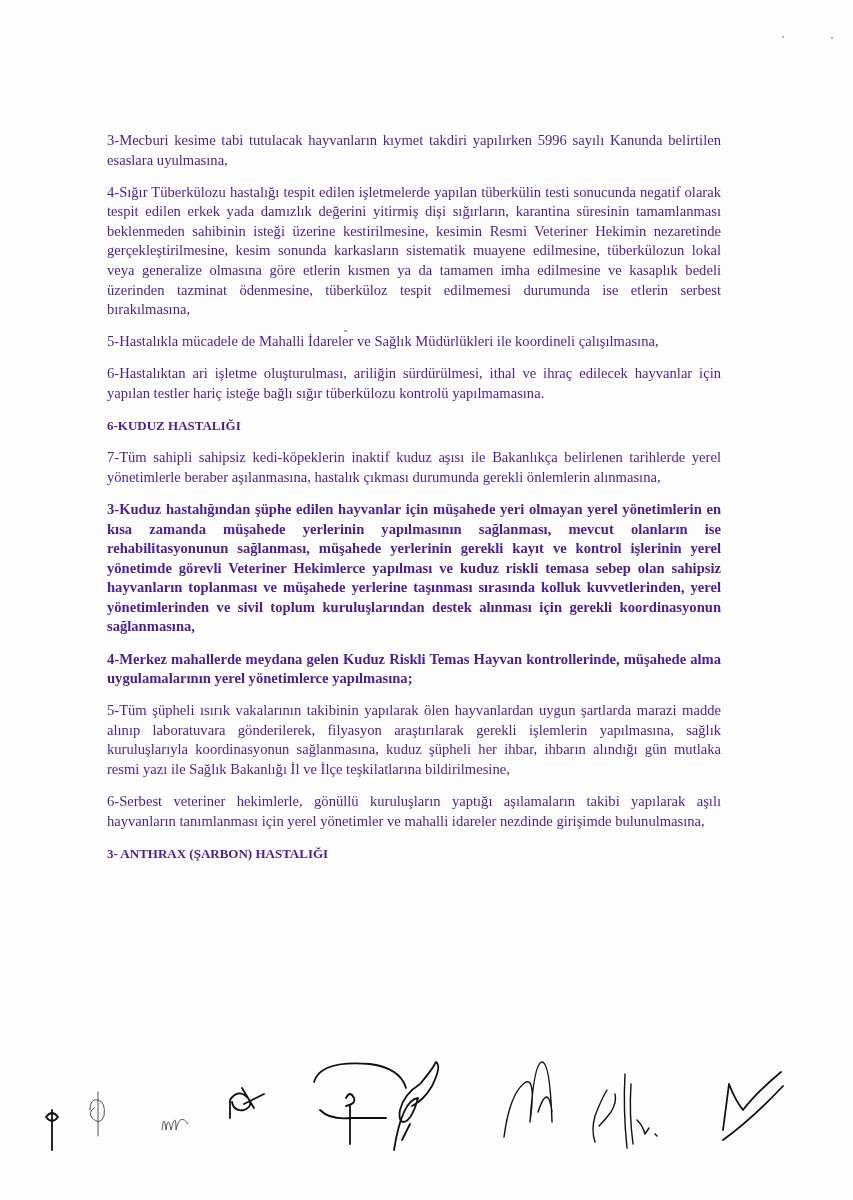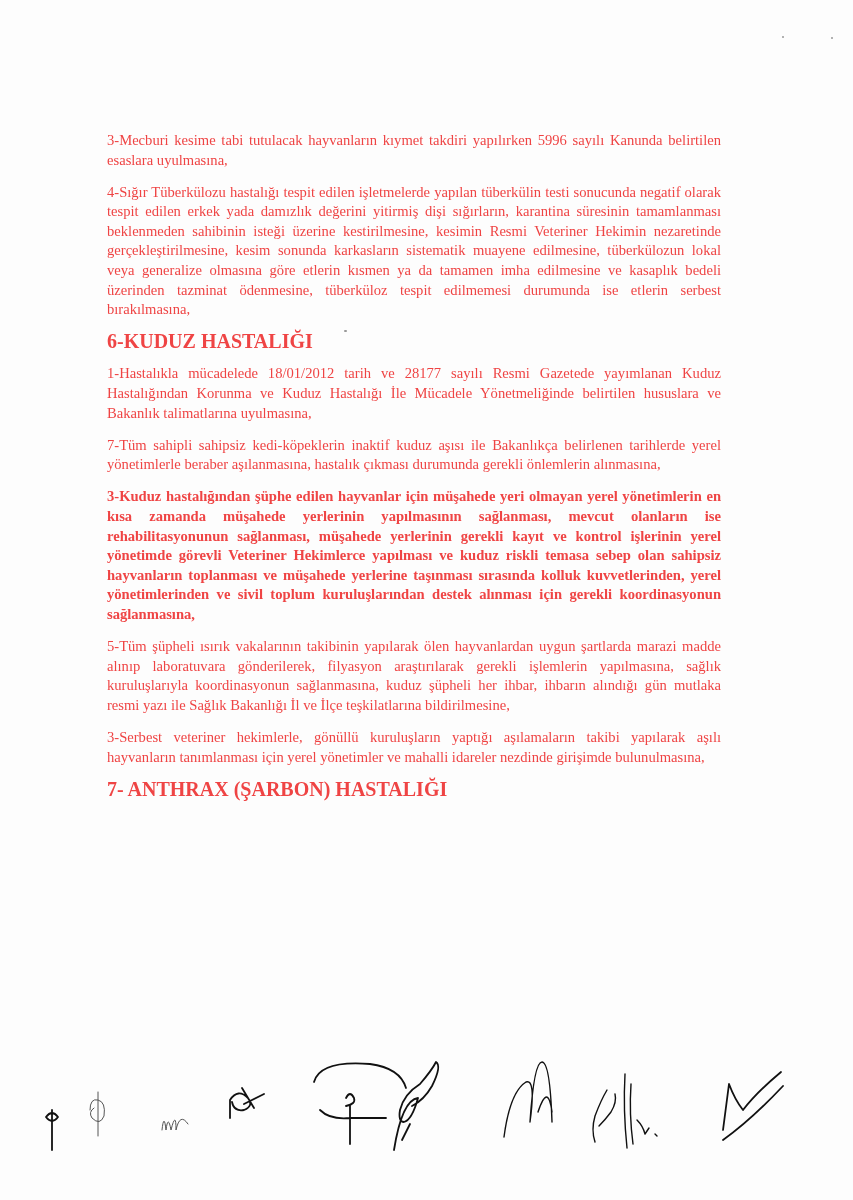--- a/index.html
+++ b/index.html
@@ -6,57 +6,59 @@
   body { width: 853px; height: 1200px; position: relative; overflow: hidden; }
   .page {
     position: absolute; left: 0; top: 0; width: 853px; height: 1200px;
     background: #fdfdfd;
   }
   .content {
     position: absolute; left: 107px; top: 131px; width: 614px;
     font-family: "Liberation Serif", serif;
     font-size: 14.6px;
     line-height: 19.6px;
-    color: #ef4444;
+    color: #4c1d95;
     text-align: justify;
   }
   .content p { margin: 0 0 12.5px 0; }
   .content p.bold { font-weight: bold; }
   .content h2 {
     font-family: "Liberation Serif", serif;
-    font-size: 20px; font-weight: bold; margin: 0 0 12.5px 0; line-height: 19.6px;
+    font-size: 13px; font-weight: bold; margin: 0 0 12.5px 0; line-height: 19.6px;
   }
   .speck { position: absolute; width: 2px; height: 2px; background: #999; border-radius: 1px; }
   .sig { position: absolute; }
   .sig svg { overflow: visible; }
   .sig path { fill: none; stroke: #111; stroke-linecap: round; stroke-linejoin: round; }
   .sig path.thin { stroke: #555; stroke-width: 1; }
 </style>
 </head>
 <body>
 
 <div class="page">
 
   <div class="speck" style="left:782px;top:36px;"></div>
   <div class="speck" style="left:831px;top:37px;"></div>
   <div class="speck" style="left:344px;top:330px;width:3px;height:2px;"></div>
 
   <div class="content">
 
     <p>3-Mecburi kesime tabi tutulacak hayvanların kıymet takdiri yapılırken 5996 sayılı Kanunda belirtilen esaslara uyulmasına,</p>
     <p>4-Sığır Tüberkülozu hastalığı tespit edilen işletmelerde yapılan tüberkülin testi sonucunda negatif olarak tespit edilen erkek yada damızlık değerini yitirmiş dişi sığırların, karantina süresinin tamamlanması beklenmeden sahibinin isteği üzerine kestirilmesine, kesimin Resmi Veteriner Hekimin nezaretinde gerçekleştirilmesine, kesim sonunda karkasların sistematik muayene edilmesine, tüberkülozun lokal veya generalize olmasına göre etlerin kısmen ya da tamamen imha edilmesine ve kasaplık bedeli üzerinden tazminat ödenmesine, tüberküloz tespit edilmemesi durumunda ise etlerin serbest bırakılmasına,</p>
+    <p>5-Hastalıkla mücadele de Mahalli İdareler ve Sağlık Müdürlükleri ile koordineli çalışılmasına,</p>
+    <p>6-Hastalıktan ari işletme oluşturulması, ariliğin sürdürülmesi, ithal ve ihraç edilecek hayvanlar için yapılan testler hariç isteğe bağlı sığır tüberkülozu kontrolü yapılmamasına.</p>
 
     <h2>6-KUDUZ HASTALIĞI</h2>
-    <p>1-Hastalıkla mücadelede 18/01/2012 tarih ve 28177 sayılı Resmi Gazetede yayımlanan Kuduz Hastalığından Korunma ve Kuduz Hastalığı İle Mücadele Yönetmeliğinde belirtilen hususlara ve Bakanlık talimatlarına uyulmasına,</p>
     <p>7-Tüm sahipli sahipsiz kedi-köpeklerin inaktif kuduz aşısı ile Bakanlıkça belirlenen tarihlerde yerel yönetimlerle beraber aşılanmasına, hastalık çıkması durumunda gerekli önlemlerin alınmasına,</p>
     <p class="bold">3-Kuduz hastalığından şüphe edilen hayvanlar için müşahede yeri olmayan yerel yönetimlerin en kısa zamanda müşahede yerlerinin yapılmasının sağlanması, mevcut olanların ise rehabilitasyonunun sağlanması, müşahede yerlerinin gerekli kayıt ve kontrol işlerinin yerel yönetimde görevli Veteriner Hekimlerce yapılması ve kuduz riskli temasa sebep olan sahipsiz hayvanların toplanması ve müşahede yerlerine taşınması sırasında kolluk kuvvetlerinden, yerel yönetimlerinden ve sivil toplum kuruluşlarından destek alınması için gerekli koordinasyonun sağlanmasına,</p>
+    <p class="bold">4-Merkez mahallerde meydana gelen Kuduz Riskli Temas Hayvan kontrollerinde, müşahede alma uygulamalarının yerel yönetimlerce yapılmasına;</p>
     <p>5-Tüm şüpheli ısırık vakalarının takibinin yapılarak ölen hayvanlardan uygun şartlarda marazi madde alınıp laboratuvara gönderilerek, filyasyon araştırılarak gerekli işlemlerin yapılmasına, sağlık kuruluşlarıyla koordinasyonun sağlanmasına, kuduz şüpheli her ihbar, ihbarın alındığı gün mutlaka resmi yazı ile Sağlık Bakanlığı İl ve İlçe teşkilatlarına bildirilmesine,</p>
-    <p>3-Serbest veteriner hekimlerle, gönüllü kuruluşların yaptığı aşılamaların takibi yapılarak aşılı hayvanların tanımlanması için yerel yönetimler ve mahalli idareler nezdinde girişimde bulunulmasına,</p>
+    <p>6-Serbest veteriner hekimlerle, gönüllü kuruluşların yaptığı aşılamaların takibi yapılarak aşılı hayvanların tanımlanması için yerel yönetimler ve mahalli idareler nezdinde girişimde bulunulmasına,</p>
 
-    <h2>7- ANTHRAX (ŞARBON) HASTALIĞI</h2>
+    <h2>3- ANTHRAX (ŞARBON) HASTALIĞI</h2>
   </div>
 
   <div class="sig" style="left:38px;top:1105px;">
     <svg width="30" height="50">
         <path d="M14 5 L14 45 M8 12 Q14 4 20 12 Q14 20 8 12" stroke-width="1.8"></path>
       </svg>
   </div>
   <div class="sig" style="left:84px;top:1090px;">
     <svg width="30" height="50">
         <path class="thin" d="M14 2 L14 46 M6 20 Q6 8 14 10 Q22 12 20 26 Q16 36 8 28 Q4 22 10 18"></path>

